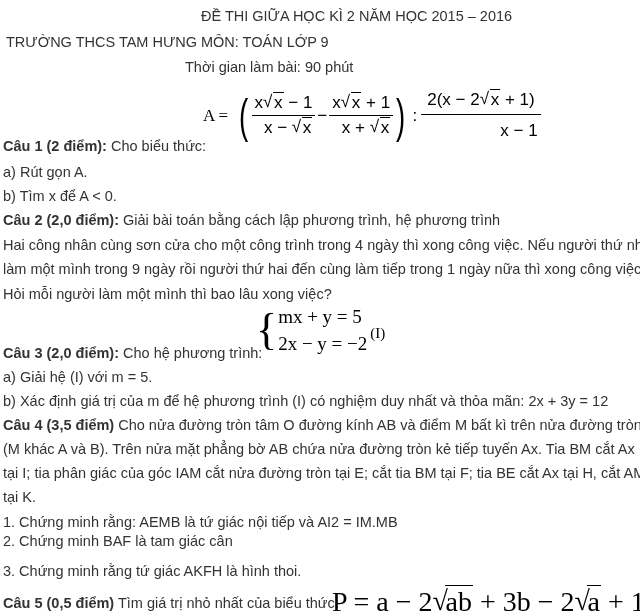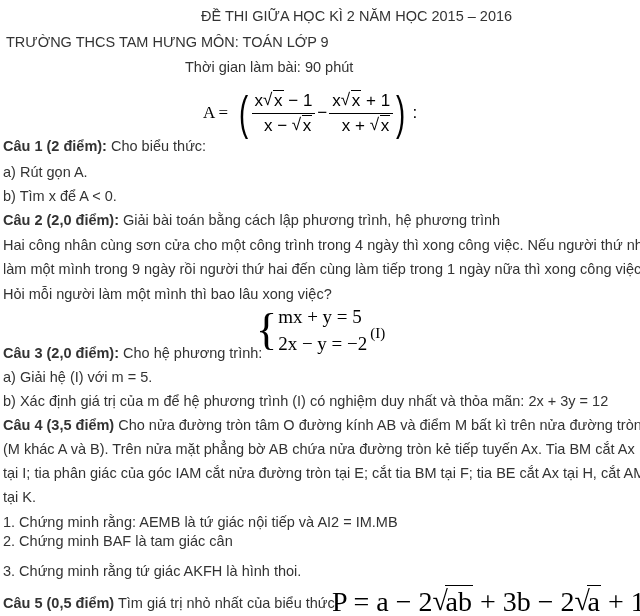--- a/index.html
+++ b/index.html
@@ -34,20 +34,24 @@
     <span class="num"><span>x</span><span class="sqrt"><span class="rad">x</span></span><span> − 1</span></span>
     <span class="den"><span>x − </span><span class="sqrt"><span class="rad">x</span></span></span>
   </span>
   <span style="margin:0 2px;">−</span>
   <span class="frac">
     <span class="num"><span>x</span><span class="sqrt"><span class="rad">x</span></span><span> + 1</span></span>
     <span class="den"><span>x + </span><span class="sqrt"><span class="rad">x</span></span></span>
   </span>
   <span class="bigparen">)</span>
   <span style="margin:0 4px;">:</span>
+  <span class="frac">
+    <span class="num" style="padding:0 6px 4px;"><span>2(x − 2</span><span class="sqrt"><span class="rad">x</span></span><span> + 1)</span></span>
+    <span class="den" style="padding-top:6px;">x − 1</span>
+  </span>
 </div>
 
 <div class="line" style="top:138px;">
   <b>Câu 1 (2 điểm):</b><span> Cho biểu thức:</span>
 </div>
 <div class="line" style="top:164px;">a) Rút gọn A.</div>
 <div class="line" style="top:188px;">b) Tìm x để A &lt; 0.</div>
 
 <div class="line" style="top:212px;">
   <b>Câu 2 (2,0 điểm):</b><span> Giải bài toán bằng cách lập phương trình, hệ phương trình</span>

